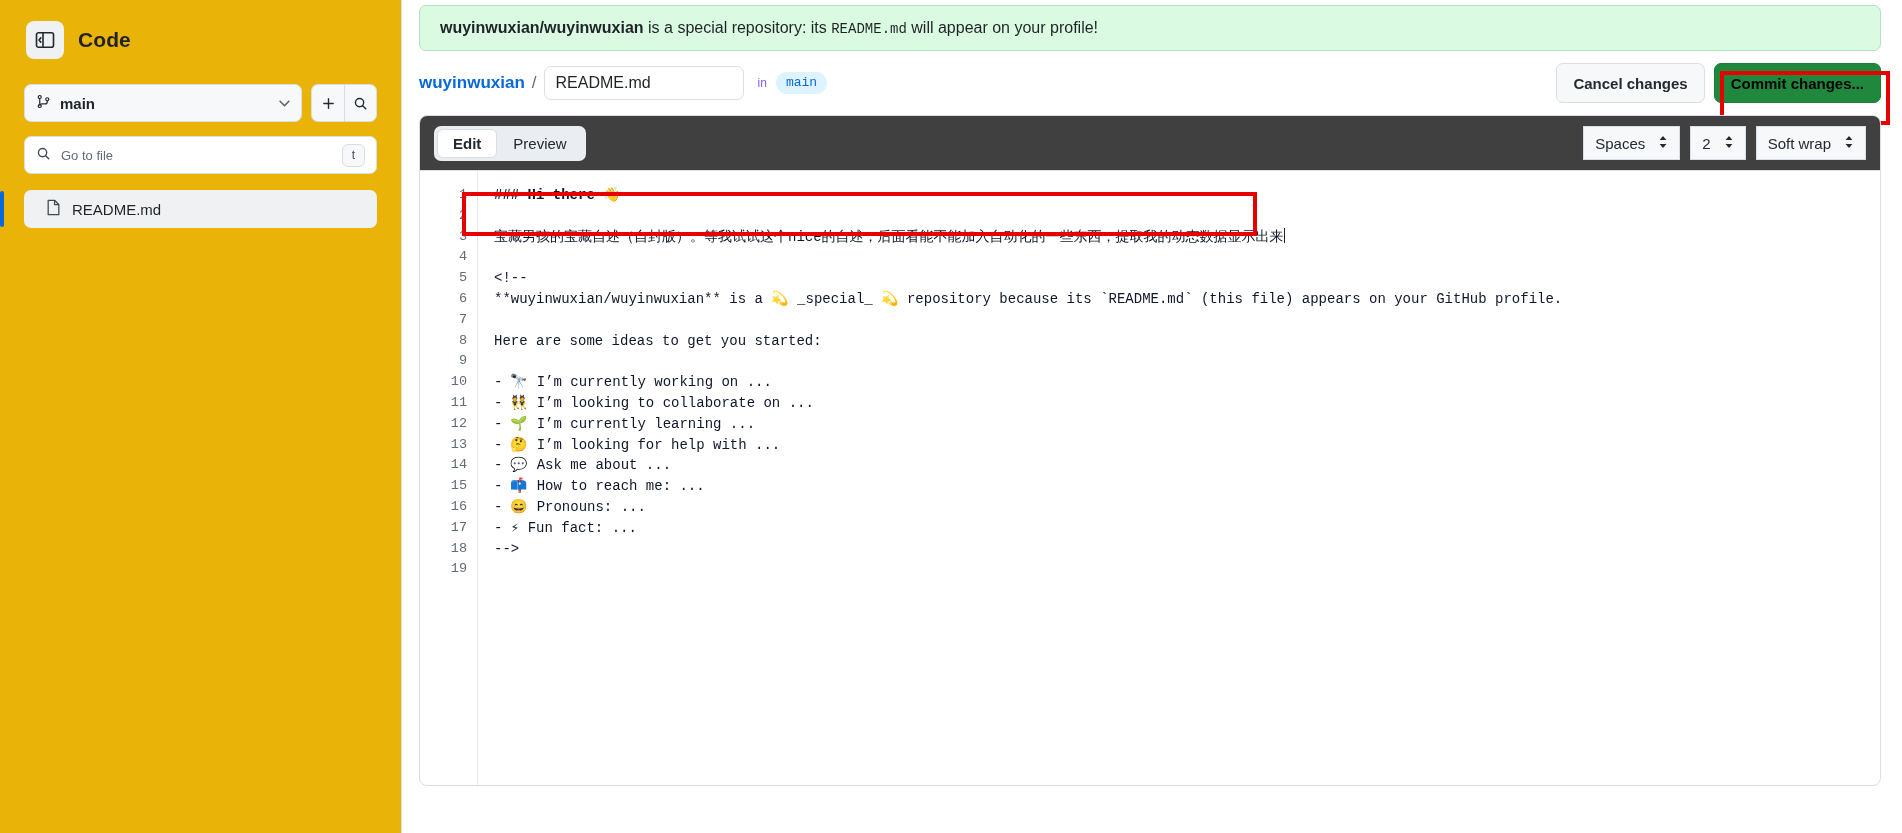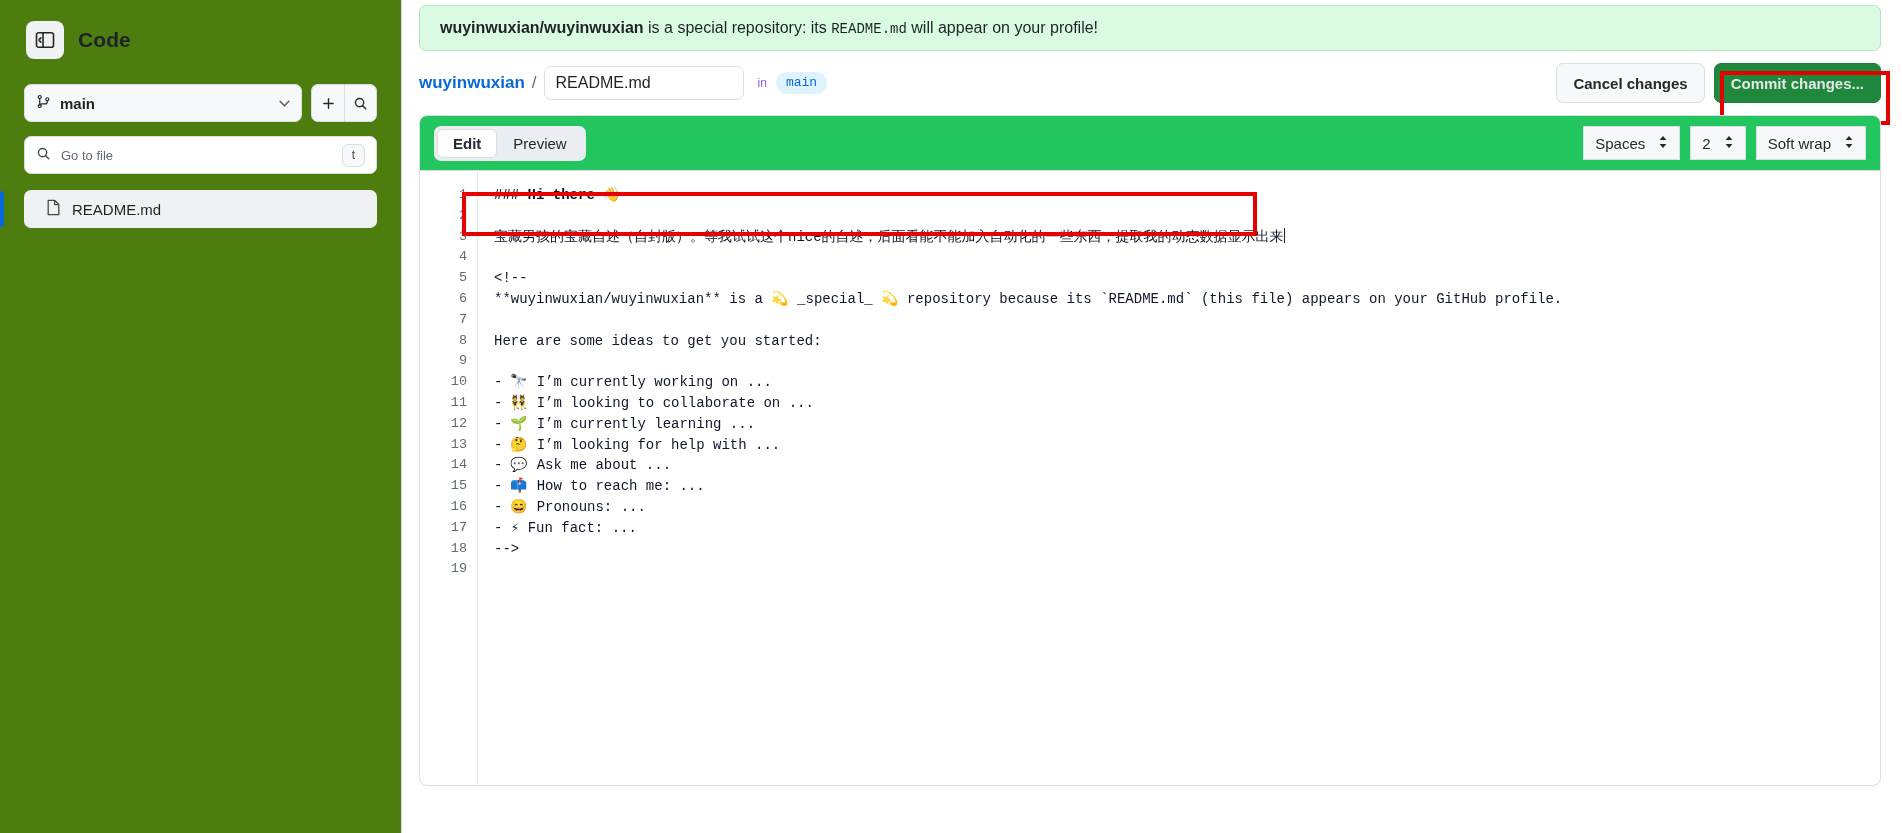--- a/index.html
+++ b/index.html
@@ -11,21 +11,21 @@
     color: #1f2328;
     overflow: hidden;
   }
   .app { display: flex; width: 1902px; height: 833px; position: relative; }
 
   
   .sidebar {
     width: 402px;
     flex: 0 0 402px;
     height: 833px;
-    background: #4d7c0f;
+    background: #eab308;
     border-right: 1px solid #d8dee4;
     padding: 0 24px;
     position: relative;
   }
   .side-head {
     display: flex; align-items: center; gap: 14px;
     height: 80px; padding-left: 2px;
   }
   .code-icon-box {
     width: 38px; height: 38px; border-radius: 8px;
@@ -137,42 +137,42 @@
   }
   .btn {
     height: 40px; border-radius: 7px;
     border: 1px solid #d8dee4;
     background: #f6f8fa;
     font-size: 15px; font-weight: 600; color: #24292f;
     padding: 0 16px;
     display: flex; align-items: center;
   }
   .btn-primary {
-    background: #1f883d; border-color: #1b7f37; color: #e5e5e5;
+    background: #1f883d; border-color: #1b7f37; color: #000000;
   }
 
   .annot {
     position: absolute;
     border: 4px solid #e60000;
     pointer-events: none;
   }
   #annot-commit { right: -9px; top: 8px; width: 170px; height: 54px; }
 
   
   .editor {
     border: 1px solid #d8dee4;
     border-radius: 8px;
     background: #ffffff;
     height: 671px;
     overflow: hidden;
     position: relative;
   }
   .toolbar {
     height: 55px;
-    background: #22c55e;
+    background: #404040;
     border-bottom: 1px solid #d8dee4;
     display: flex; align-items: center;
     padding: 0 14px;
   }
   .segmented {
     display: flex; align-items: center;
     background: #eaeef2;
     border-radius: 7px;
     padding: 3px;
     height: 35px;

